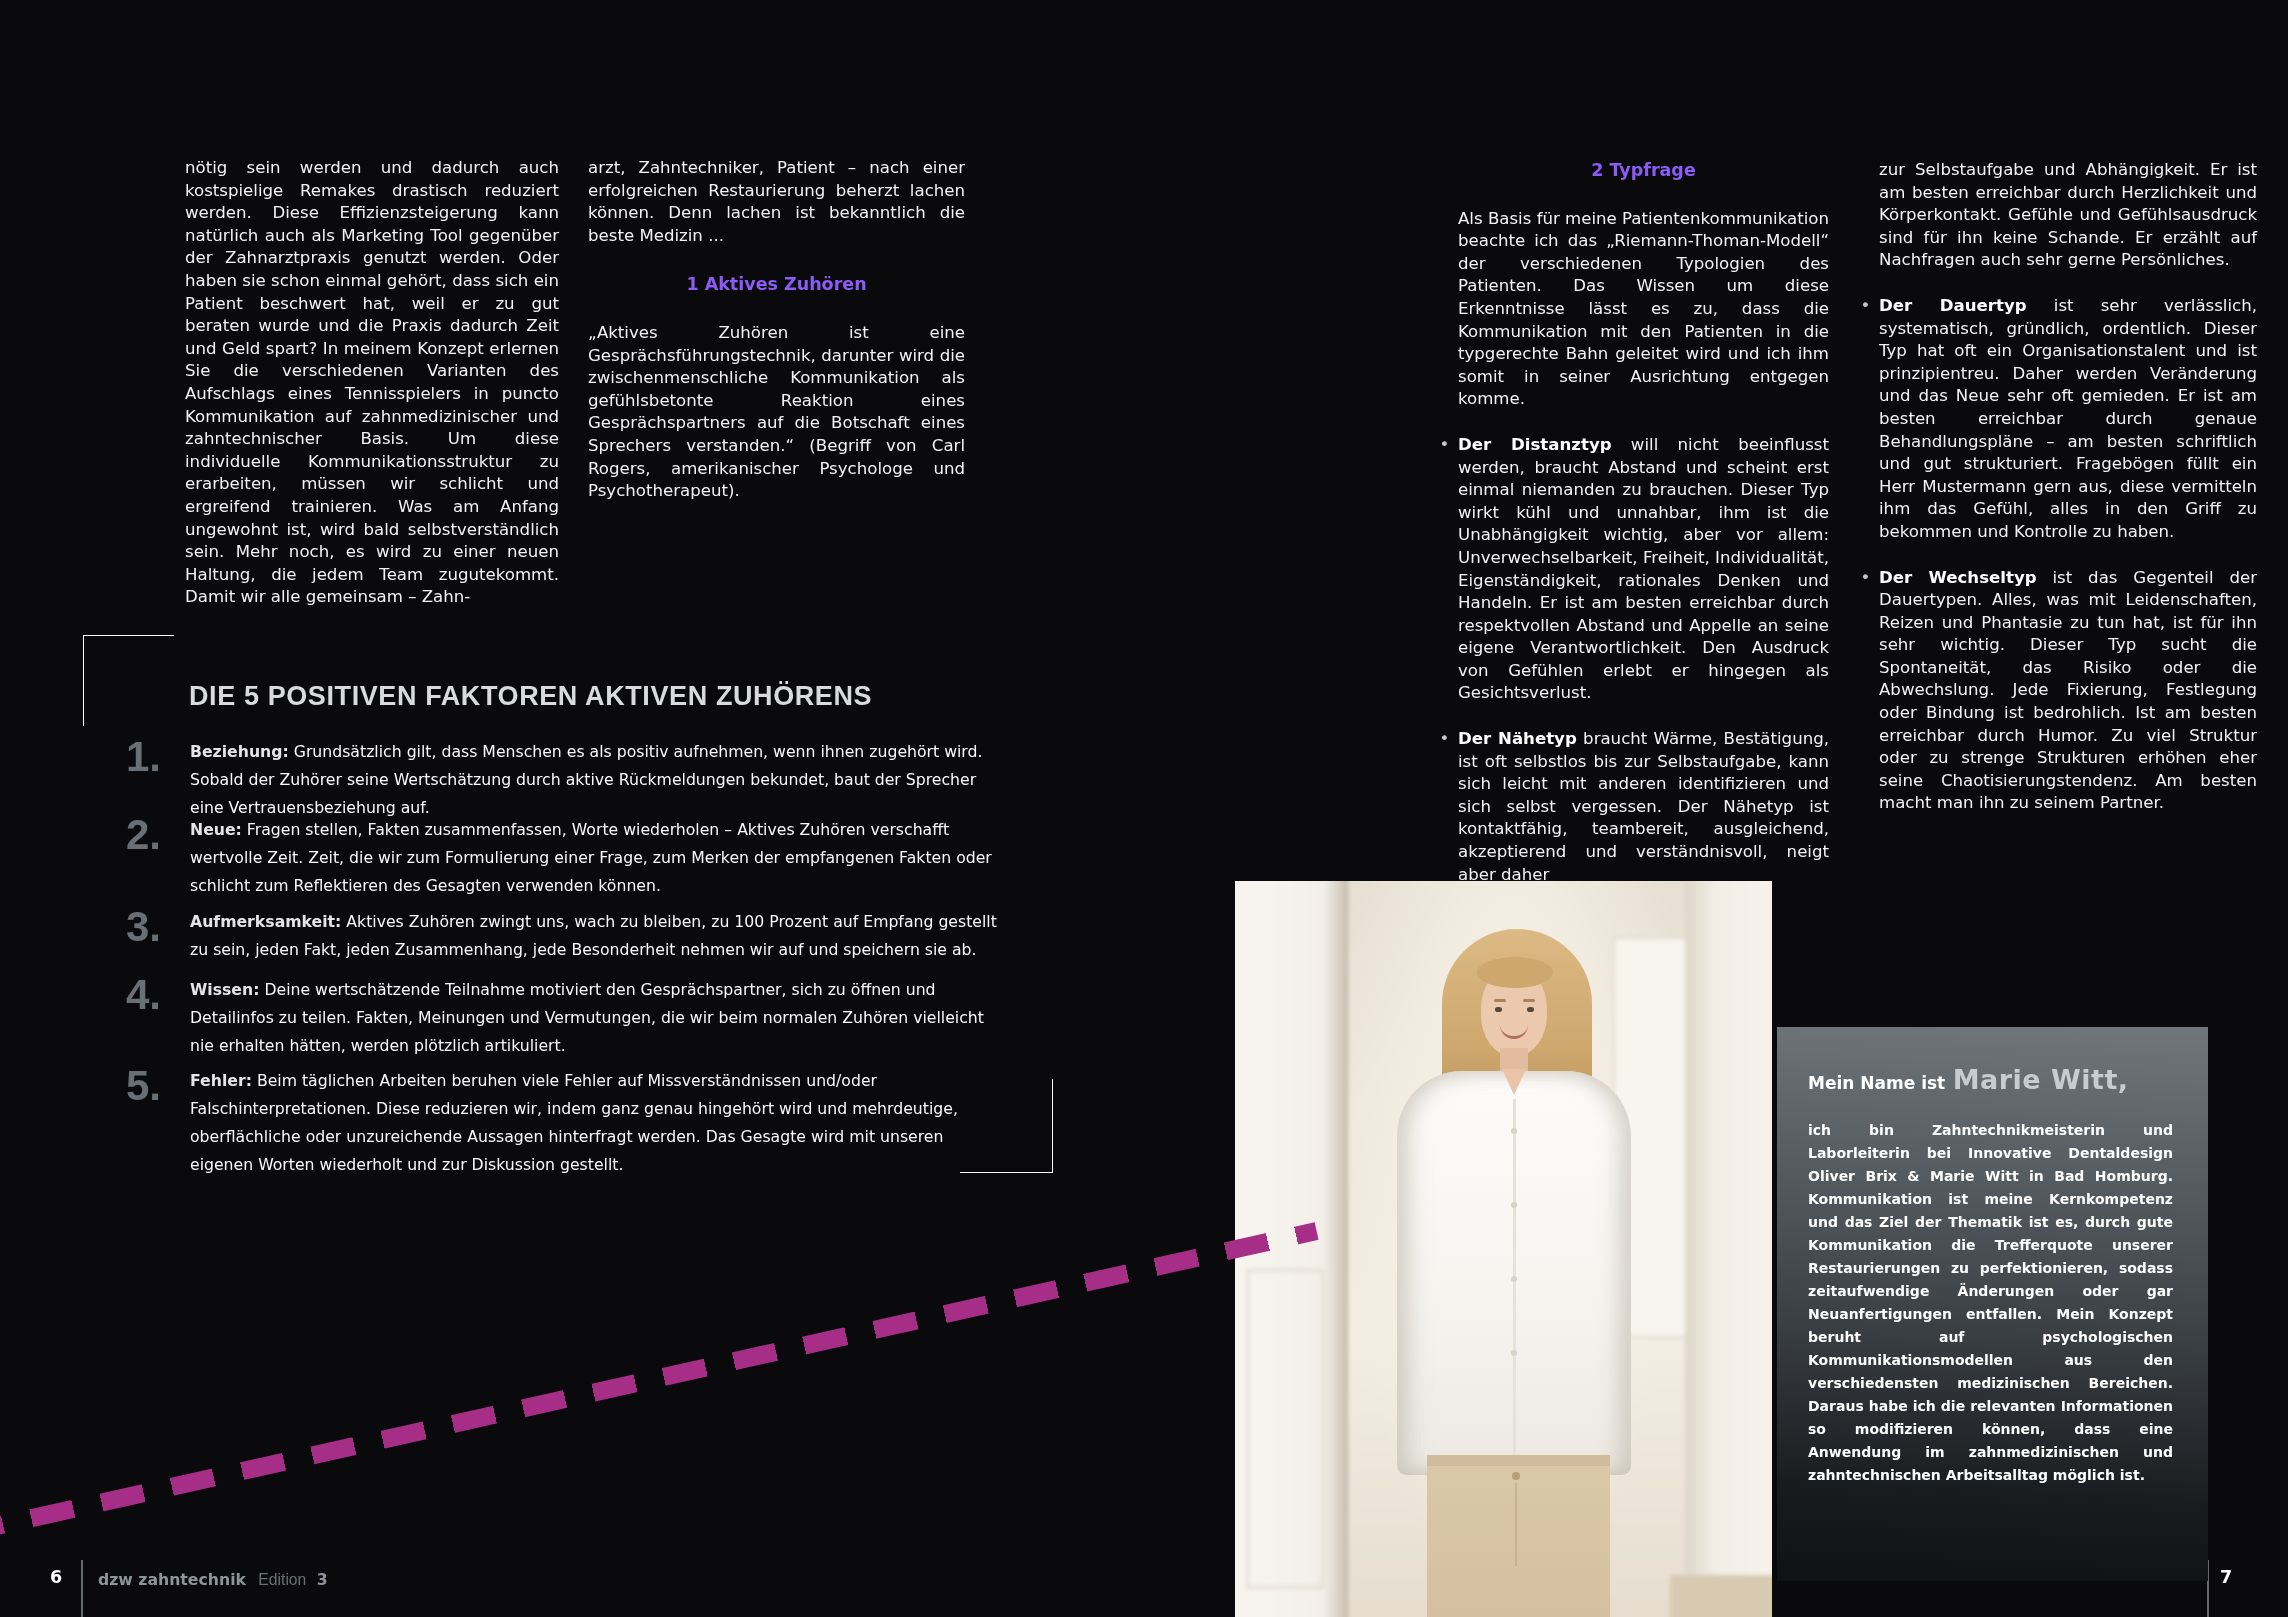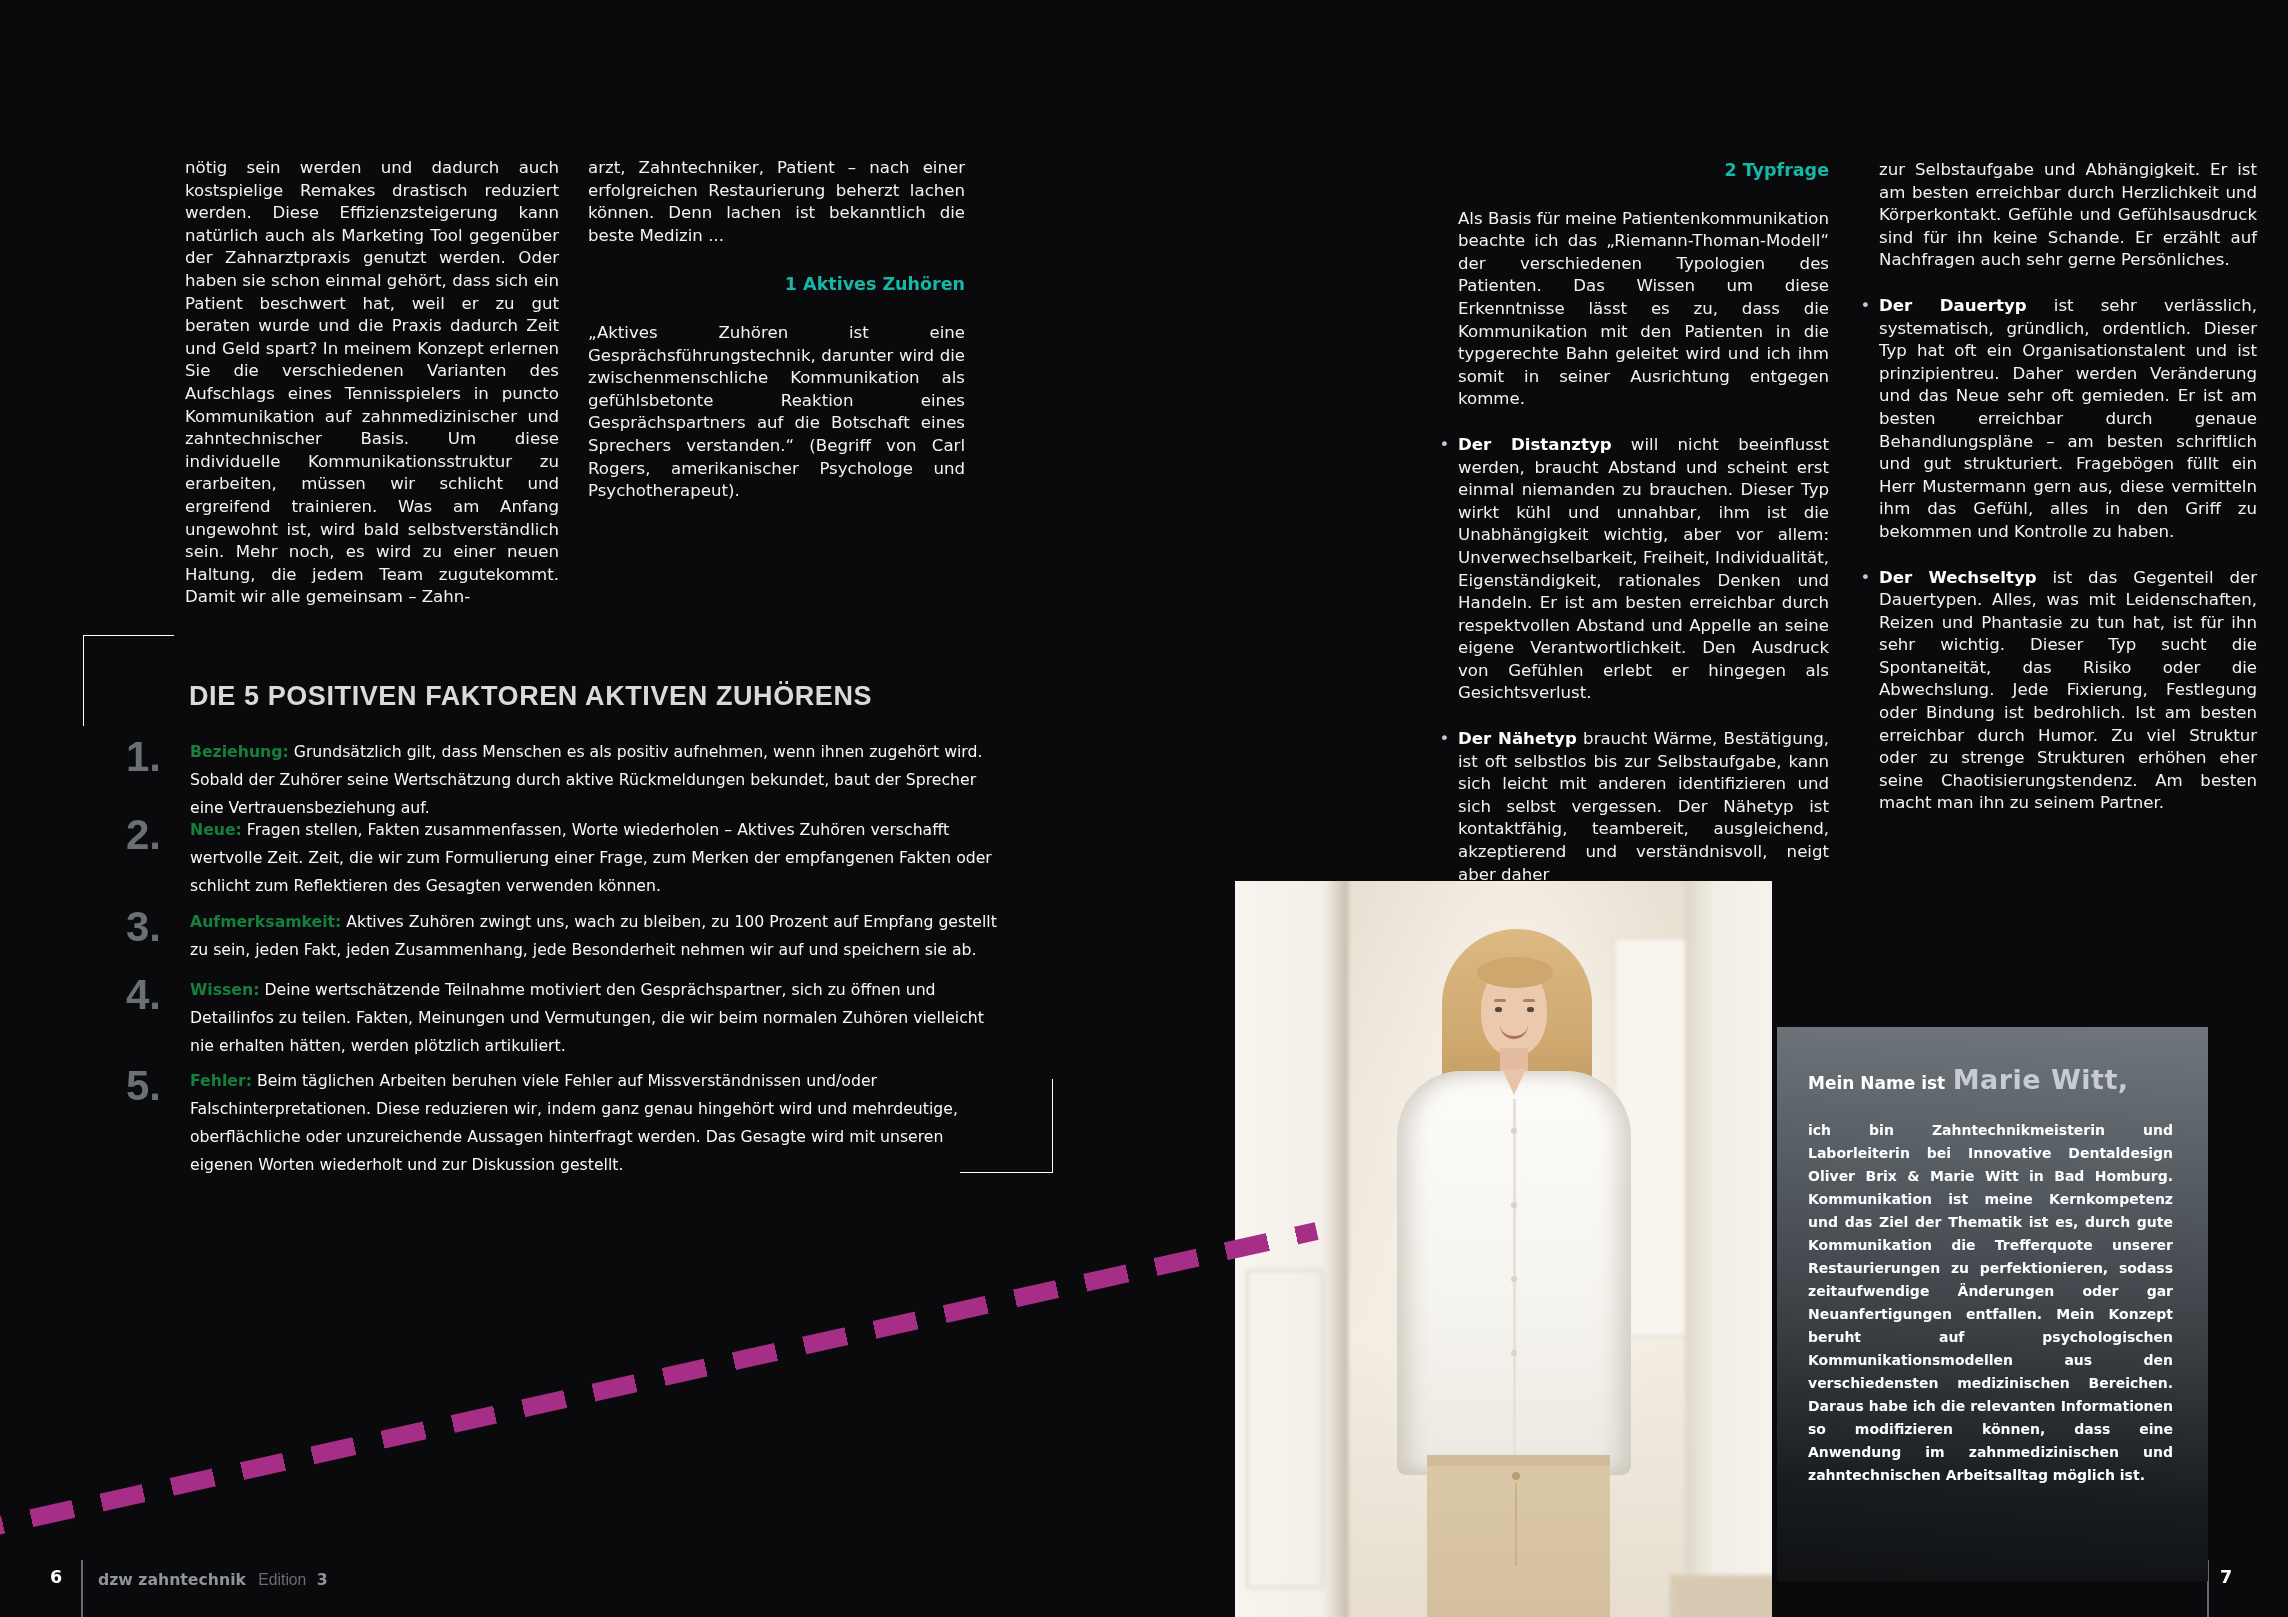--- a/index.html
+++ b/index.html
@@ -5,40 +5,40 @@
   html,body{margin:0;padding:0;}
   body{
     width:2289px;height:1618px;position:relative;overflow:hidden;
     background:#0a0a0c;
     font-family:"DejaVu Sans",sans-serif;
   }
   
   .col{position:absolute;color:#f3f3f2;font-size:16.6px;line-height:22.6px;text-align:justify;}
   .col p{margin:0;}
   .col p + p{margin-top:23px;}
-  .subhead{font-family:"DejaVu Sans",sans-serif;font-weight:bold;color:#14b8a6;font-size:17.5px;
-           margin:26px 0 26px 0;text-align:right;}
+  .subhead{font-family:"DejaVu Sans",sans-serif;font-weight:bold;color:#8b5cf6;font-size:17.5px;
+           margin:26px 0 26px 0;text-align:center;}
   .subhead.first{margin-top:0;}
   .bullet{position:relative;margin-top:24px;}
   .bullet::before{content:"•";position:absolute;left:-18.5px;top:0;color:#c3c9ce;font-size:16.6px;}
   .bullet b{color:#ffffff;}
   
   .bracket-tl{position:absolute;left:83px;top:635px;width:90px;height:90px;
               border-top:1.8px solid #fff;border-left:1.8px solid #fff;}
   .bracket-br{position:absolute;left:960px;top:1079px;width:92px;height:93px;
               border-bottom:1.8px solid #fff;border-right:1.8px solid #fff;}
   .big-heading{position:absolute;left:189px;top:681px;margin:0;
                font-family:"Liberation Sans",sans-serif;font-weight:bold;
                font-size:27px;letter-spacing:0.6px;color:#d8dadb;white-space:nowrap;}
   .factor{position:absolute;left:126px;width:886px;}
   .factor .num{position:absolute;left:0;top:-5.5px;font-size:42px;font-weight:bold;color:#68707 
                ;color:#687076;font-family:"Liberation Sans",sans-serif;}
   .factor .ftext{position:absolute;left:64px;top:0;width:820px;margin:0;
                  font-size:15.7px;line-height:28px;color:#fafafa;text-align:left;}
-  .factor .ftext b{color:#15803d;}
+  .factor .ftext b{color:#e5e5e5;}
   
   .dash-line{position:absolute;left:-39px;top:1525px;width:1389px;height:17.5px;
              transform:rotate(-12.6deg);transform-origin:0 50%;z-index:6;
              background:repeating-linear-gradient(90deg,#a62e86 0 43px,transparent 43px 72px);}
   
   .pagenum{position:absolute;font-size:17.5px;font-weight:bold;color:#fff;}
   .foot-bar{position:absolute;width:1.8px;height:58px;background:#646a6e;top:1560px;}
   .foot-brand{position:absolute;left:98px;top:1570px;font-size:15.7px;white-space:nowrap;}
   .foot-brand .b1{font-weight:bold;color:#8e959a;}
   .foot-brand .b2{color:#686f74;font-family:"Liberation Sans",sans-serif;margin-left:7.4px;}

